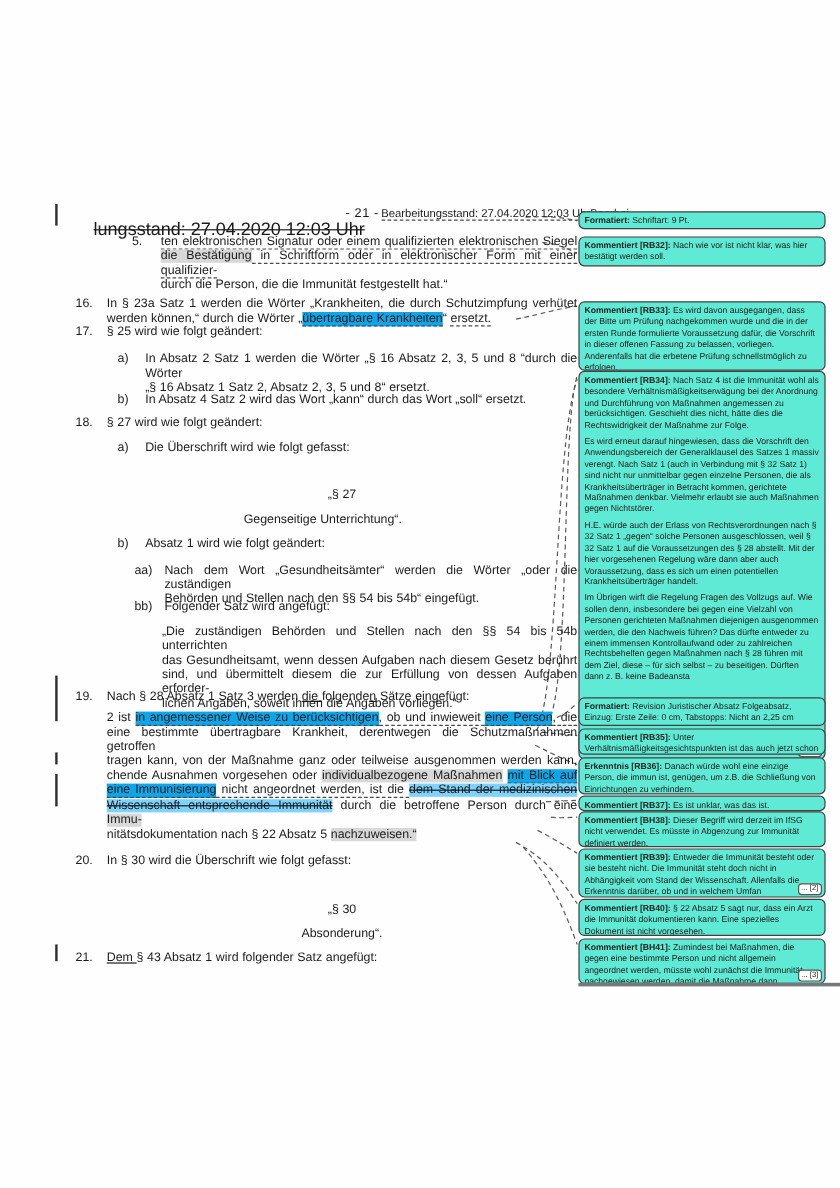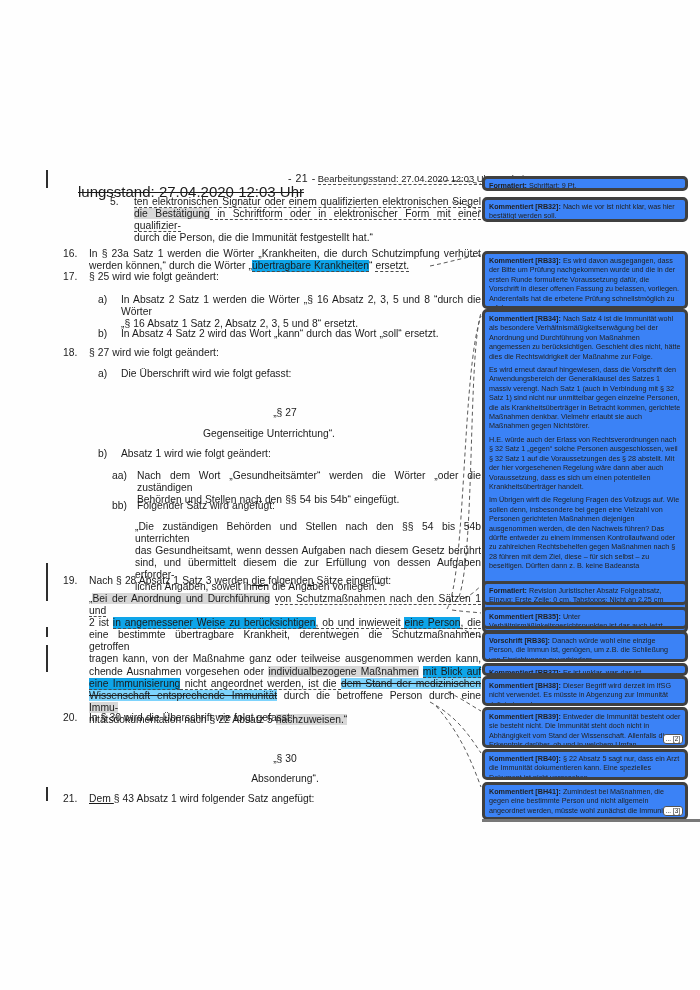--- a/index.html
+++ b/index.html
@@ -25,22 +25,22 @@
 
   
   .hdr{position:absolute;white-space:nowrap;font-size:9.4px;}
   .hdr .pageno{font-size:10.6px;letter-spacing:0.5px;margin-right:2px;}
   .hdr-strike{position:absolute;white-space:nowrap;font-size:15px;}
 
   
   .cbar{position:absolute;left:46px;width:2px;background:#2e2e2e;}
 
   
-  .cbox{position:absolute;left:482px;width:206px;box-sizing:border-box;border:3px solid #404040;
-        border-radius:5px;padding:2px 4px;background:#3b82f6;overflow:hidden;
+  .cbox{position:absolute;left:482px;width:206px;box-sizing:border-box;border:1px solid #404040;
+        border-radius:5px;padding:2px 4px;background:#5eead4;overflow:hidden;
         font-size:7.2px;line-height:9.4px;color:#222;}
   .cbox .cpara{margin:0 0 4px 0;}
   .cbox .cpara:last-child{margin-bottom:0;}
   .clabel{font-weight:bold;}
   .ctrunc{position:absolute;right:2px;bottom:1px;border:1px solid #555;border-radius:3px;
           padding:0 2px;font-size:6.4px;line-height:8px;background:#fff;}
 
   .smudge{position:absolute;left:482px;top:819px;width:218px;height:3px;background:#787878;}
 </style>
 </head>
@@ -136,21 +136,20 @@
         <div class="line"><span>„Die zuständigen Behörden und Stellen nach den §§ 54 bis 54b unterrichten</span></div>
         <div class="line"><span>das Gesundheitsamt, wenn dessen Aufgaben nach diesem Gesetz berührt</span></div>
         <div class="line"><span>sind, und übermittelt diesem die zur Erfüllung von dessen Aufgaben erforder-</span></div>
         <div class="line"><span>lichen Angaben, soweit ihnen die Angaben vorliegen.“</span></div>
       </div>
       <div class="block" style="top: 575px; left: 89px; width: 392px;">
         <span class="marker" style="left: -26px;">19.</span>
         <div class="line"><span>Nach § 28 Absatz 1 Satz 3 werden </span><span class="ins">die </span><span>folgende</span><span class="ins">n</span><span> Sätze eingefügt:</span></div>
       </div>
       <div class="block" style="top: 593px; left: 89px; width: 392px;">
-        <div class="line"><span>„</span><span class="hl">Bei der Anordnung und Durchführung</span><span> </span><span class="dot">von Schutzmaßnahmen nach den Sätzen 1 und</span></div>
         <div class="line"><span>2 ist </span><span class="hldot">in angemessener Weise zu berücksichtigen</span><span class="dot">, ob und inwieweit </span><span class="hldot">eine Person</span><span class="dot">, die</span></div>
         <div class="line"><span>eine bestimmte übertragbare Krankheit, derentwegen die Schutzmaßnahmen getroffen</span></div>
         <div class="line"><span>tragen kann, von der Maßnahme ganz oder teilweise ausgenommen werden kann,</span></div>
         <div class="line"><span>chende Ausnahmen vorgesehen oder </span><span class="hl">individualbezogene Maßnahmen</span><span> </span><span class="hldot">mit Blick auf</span></div>
         <div class="line"><span class="hldot">eine Immunisierung</span><span class="dot"> nicht angeordnet werden, ist die </span><span class="strikehl">dem Stand der medizinischen</span></div>
         <div class="line"><span class="strikehl">Wissenschaft entsprechende Immunität</span><span> durch die betroffene Person durch eine </span><span class="hl">Immu-</span></div>
         <div class="line"><span>nitätsdokumentation nach § 22 Absatz 5 </span><span class="hl">nachzuweisen.“</span></div>
       </div>
       <div class="block" style="top: 712px; left: 89px; width: 392px;">
         <span class="marker" style="left: -26px;">20.</span>
@@ -184,21 +183,21 @@
         <div class="cpara">Im Übrigen wirft die Regelung Fragen des Vollzugs auf. Wie sollen denn, insbesondere bei gegen eine Vielzahl von Personen gerichteten Maßnahmen diejenigen ausgenommen werden, die den Nachweis führen? Das dürfte entweder zu einem immensen Kontrollaufwand oder zu zahlreichen Rechtsbehelfen gegen Maßnahmen nach § 28 führen mit dem Ziel, diese – für sich selbst – zu beseitigen. Dürften dann z. B. keine Badeansta</div>
         <span class="ctrunc">... [1]</span>
       </div>
       <div class="cbox" style="top: 581px; height: 24px;">
         <div class="cpara"><span class="clabel">Formatiert: </span>Revision Juristischer Absatz Folgeabsatz, Einzug: Erste Zeile:  0 cm, Tabstopps: Nicht an  2,25 cm</div>
       </div>
       <div class="cbox" style="top: 607px; height: 22px;">
         <div class="cpara"><span class="clabel">Kommentiert [RB35]: </span>Unter Verhältnismäßigkeitsgesichtspunkten ist das auch jetzt schon erforderlich.</div>
       </div>
       <div class="cbox" style="top: 631px; height: 31px;">
-        <div class="cpara"><span class="clabel">Vorschrift [RB36]: </span>Danach würde wohl eine einzige Person, die immun ist, genügen, um z.B. die Schließung von Einrichtungen zu verhindern.</div>
+        <div class="cpara"><span class="clabel">Erkenntnis [RB36]: </span>Danach würde wohl eine einzige Person, die immun ist, genügen, um z.B. die Schließung von Einrichtungen zu verhindern.</div>
       </div>
       <div class="cbox" style="top: 663px; height: 13px;">
         <div class="cpara"><span class="clabel">Kommentiert [RB37]: </span>Es ist unklar, was das ist.</div>
       </div>
       <div class="cbox" style="top: 676px; height: 30px;">
         <div class="cpara"><span class="clabel">Kommentiert [BH38]: </span>Dieser Begriff wird derzeit im IfSG nicht verwendet. Es müsste in Abgenzung zur Immunität definiert werden.</div>
       </div>
       <div class="cbox" style="top: 707px; height: 41px;">
         <div class="cpara"><span class="clabel">Kommentiert [RB39]: </span>Entweder die Immunität besteht oder sie besteht nicht. Die Immunität steht doch nicht in Abhängigkeit vom Stand der Wissenschaft. Allenfalls die Erkenntnis darüber, ob und in welchem Umfan</div>
         <span class="ctrunc">... [2]</span>

